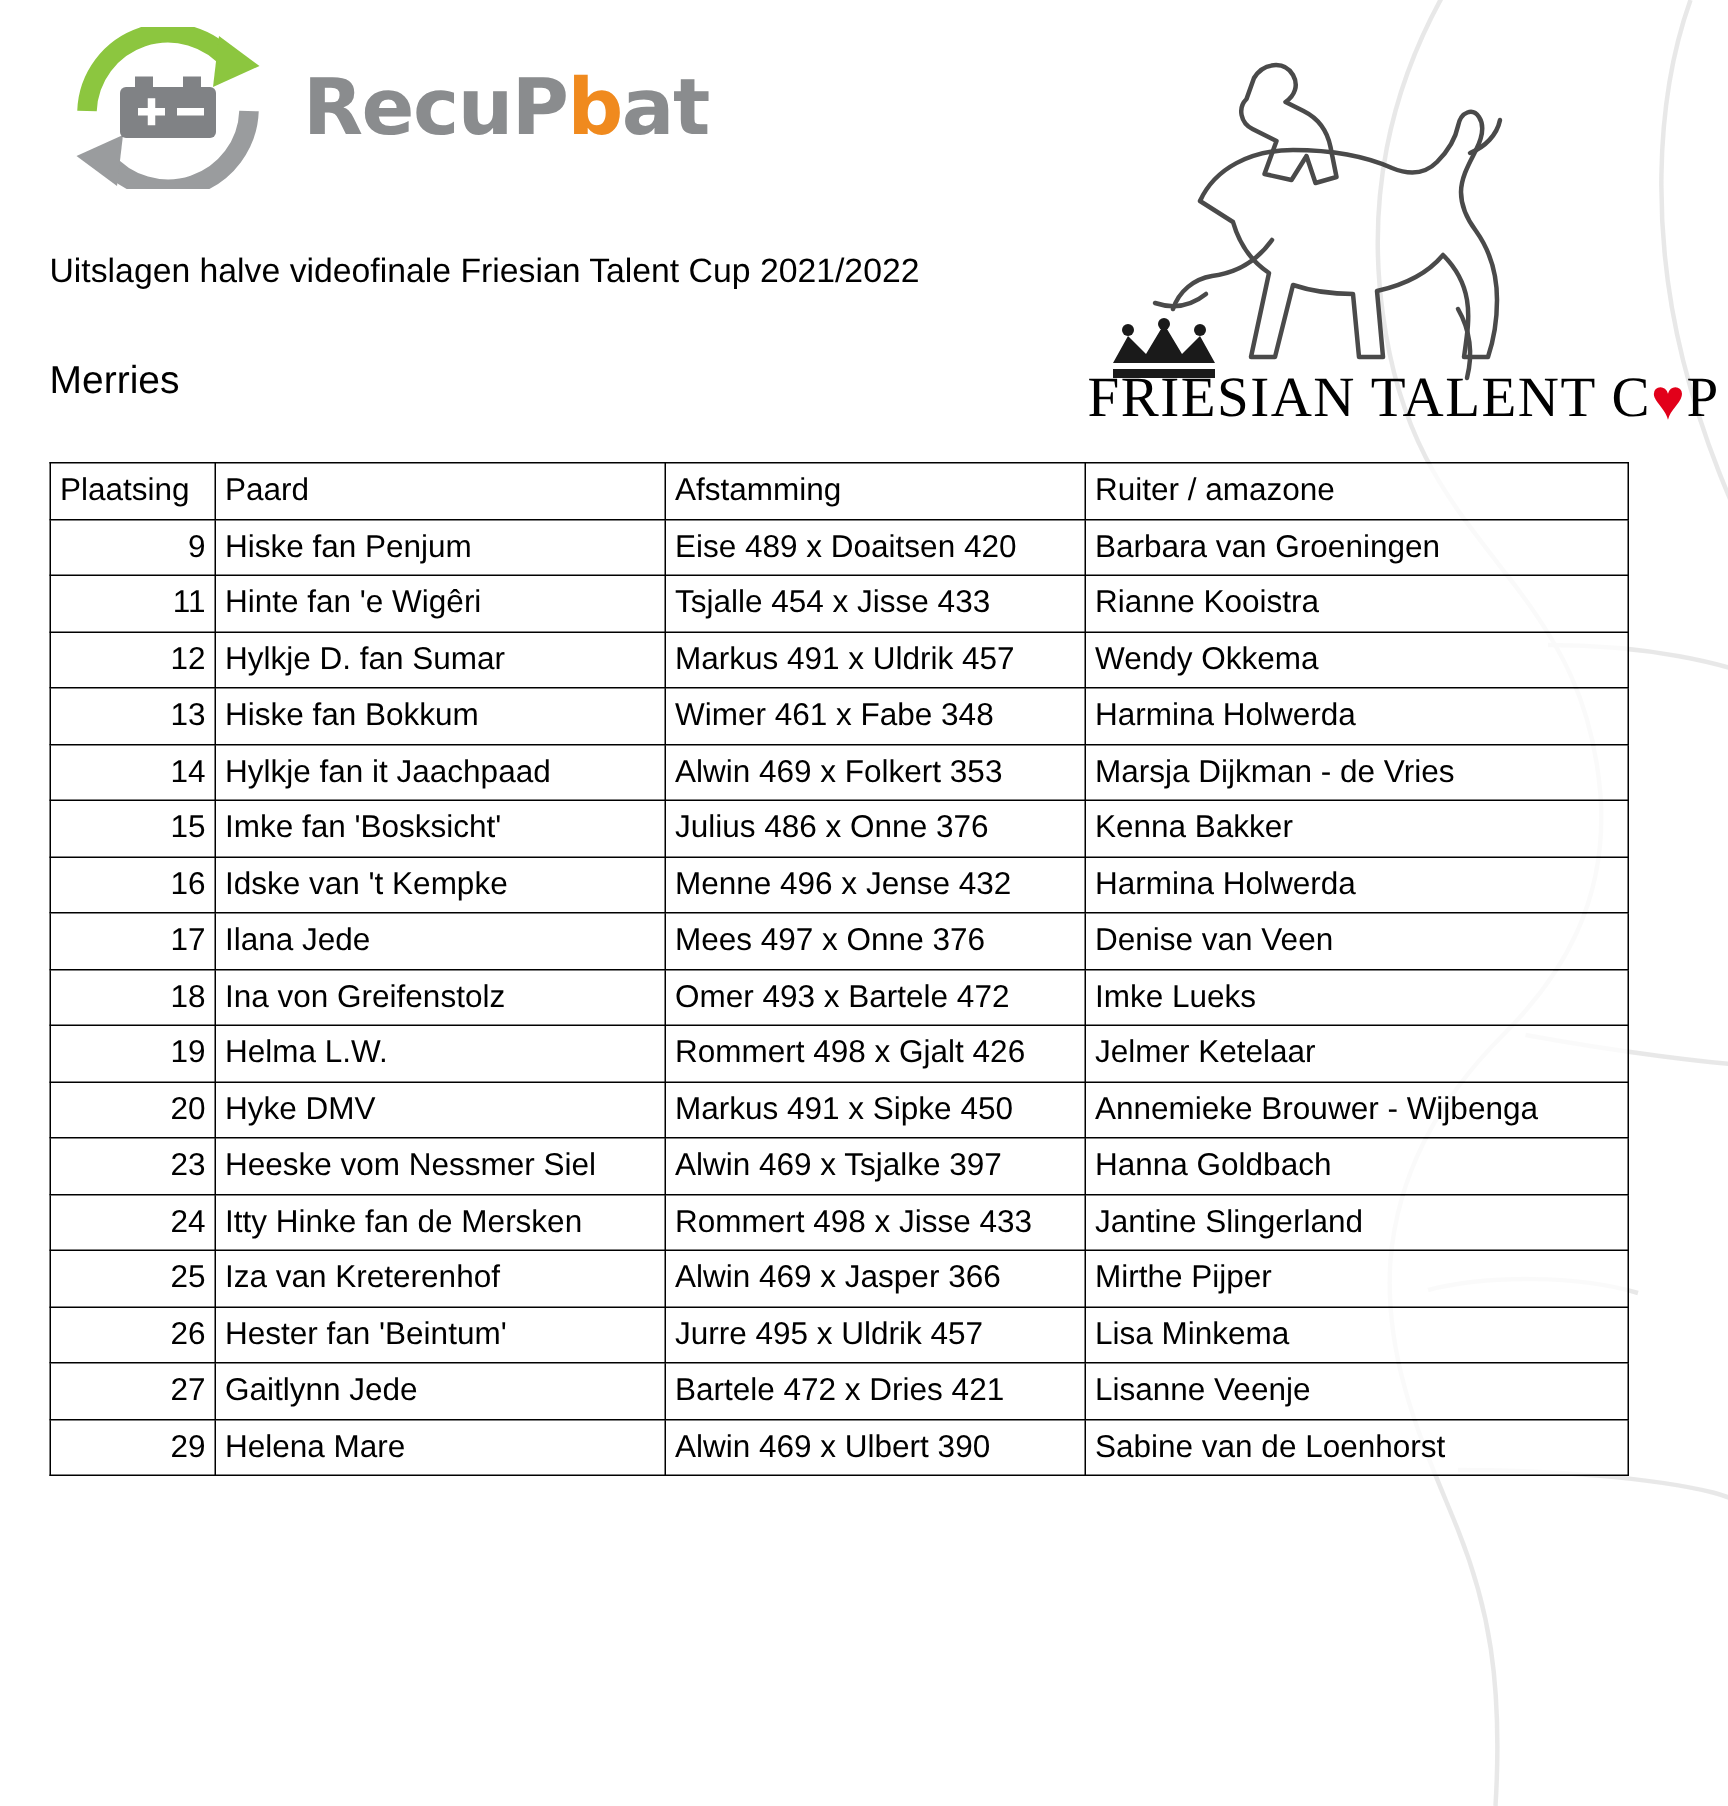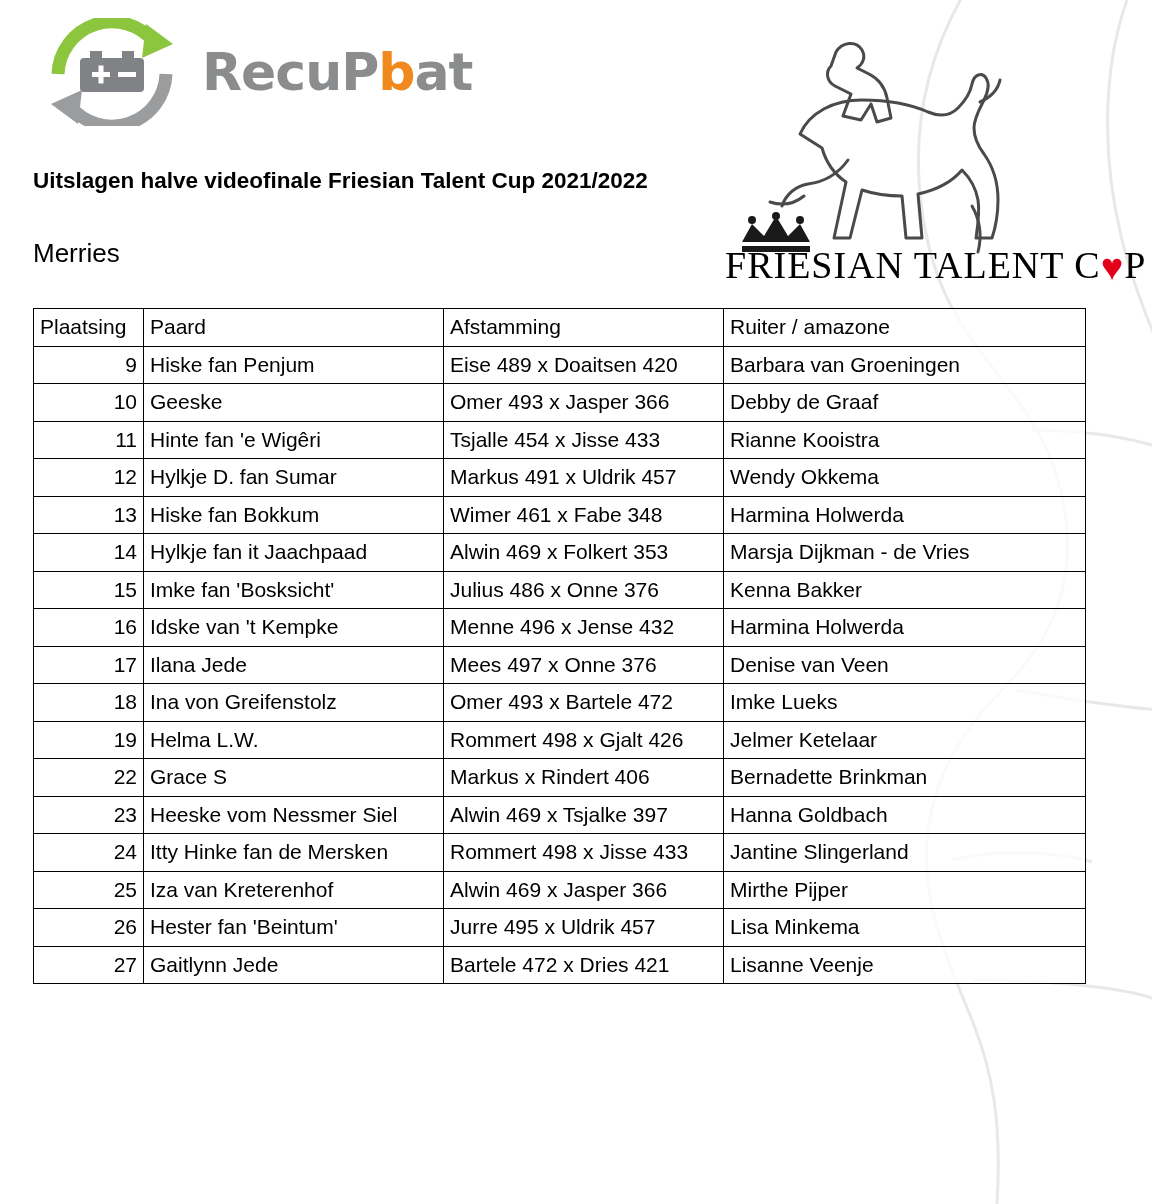--- a/index.html
+++ b/index.html
@@ -55,21 +55,21 @@
     white-space: nowrap;
   }
   .rb-grey { color: #8a8c8e; }
   .rb-orange { color: #f08a1e; }
 
   .doc-title {
     position: absolute;
     left: 33px;
     top: 168px;
     font-size: 22.5px;
-    font-weight: bold;
+    font-weight: normal;
     white-space: nowrap;
   }
   .doc-subtitle {
     position: absolute;
     left: 33px;
     top: 238px;
     font-size: 26px;
     font-weight: normal;
   }
 
@@ -219,26 +219,20 @@
       </tr>
     </thead>
     <tbody id="results-body">
         <tr>
           <td class="rank">9</td>
           <td class="cell">Hiske fan Penjum</td>
           <td class="cell">Eise 489 x Doaitsen 420</td>
           <td class="cell">Barbara van Groeningen</td>
         </tr>
         <tr>
-          <td class="rank">10</td>
-          <td class="cell">Geeske</td>
-          <td class="cell">Omer 493 x Jasper 366</td>
-          <td class="cell">Debby de Graaf</td>
-        </tr>
-        <tr>
           <td class="rank">11</td>
           <td class="cell">Hinte fan 'e Wigêri</td>
           <td class="cell">Tsjalle 454 x Jisse 433</td>
           <td class="cell">Rianne Kooistra</td>
         </tr>
         <tr>
           <td class="rank">12</td>
           <td class="cell">Hylkje D. fan Sumar</td>
           <td class="cell">Markus 491 x Uldrik 457</td>
           <td class="cell">Wendy Okkema</td>
@@ -279,24 +273,24 @@
           <td class="cell">Omer 493 x Bartele 472</td>
           <td class="cell">Imke Lueks</td>
         </tr>
         <tr>
           <td class="rank">19</td>
           <td class="cell">Helma L.W.</td>
           <td class="cell">Rommert 498 x Gjalt 426</td>
           <td class="cell">Jelmer Ketelaar</td>
         </tr>
         <tr>
-          <td class="rank">22</td>
-          <td class="cell">Grace S</td>
-          <td class="cell">Markus x Rindert 406</td>
-          <td class="cell">Bernadette Brinkman</td>
+          <td class="rank">20</td>
+          <td class="cell">Hyke DMV</td>
+          <td class="cell">Markus 491 x Sipke 450</td>
+          <td class="cell">Annemieke Brouwer - Wijbenga</td>
         </tr>
         <tr>
           <td class="rank">23</td>
           <td class="cell">Heeske vom Nessmer Siel</td>
           <td class="cell">Alwin 469 x Tsjalke 397</td>
           <td class="cell">Hanna Goldbach</td>
         </tr>
         <tr>
           <td class="rank">24</td>
           <td class="cell">Itty Hinke fan de Mersken</td>
@@ -314,15 +308,21 @@
           <td class="cell">Hester fan 'Beintum'</td>
           <td class="cell">Jurre 495 x Uldrik 457</td>
           <td class="cell">Lisa Minkema</td>
         </tr>
         <tr>
           <td class="rank">27</td>
           <td class="cell">Gaitlynn Jede</td>
           <td class="cell">Bartele 472 x Dries 421</td>
           <td class="cell">Lisanne Veenje</td>
         </tr>
+        <tr>
+          <td class="rank">29</td>
+          <td class="cell">Helena Mare</td>
+          <td class="cell">Alwin 469 x Ulbert 390</td>
+          <td class="cell">Sabine van de Loenhorst</td>
+        </tr>
       </tbody>
   </table>
 </div>
 
 </body></html>

